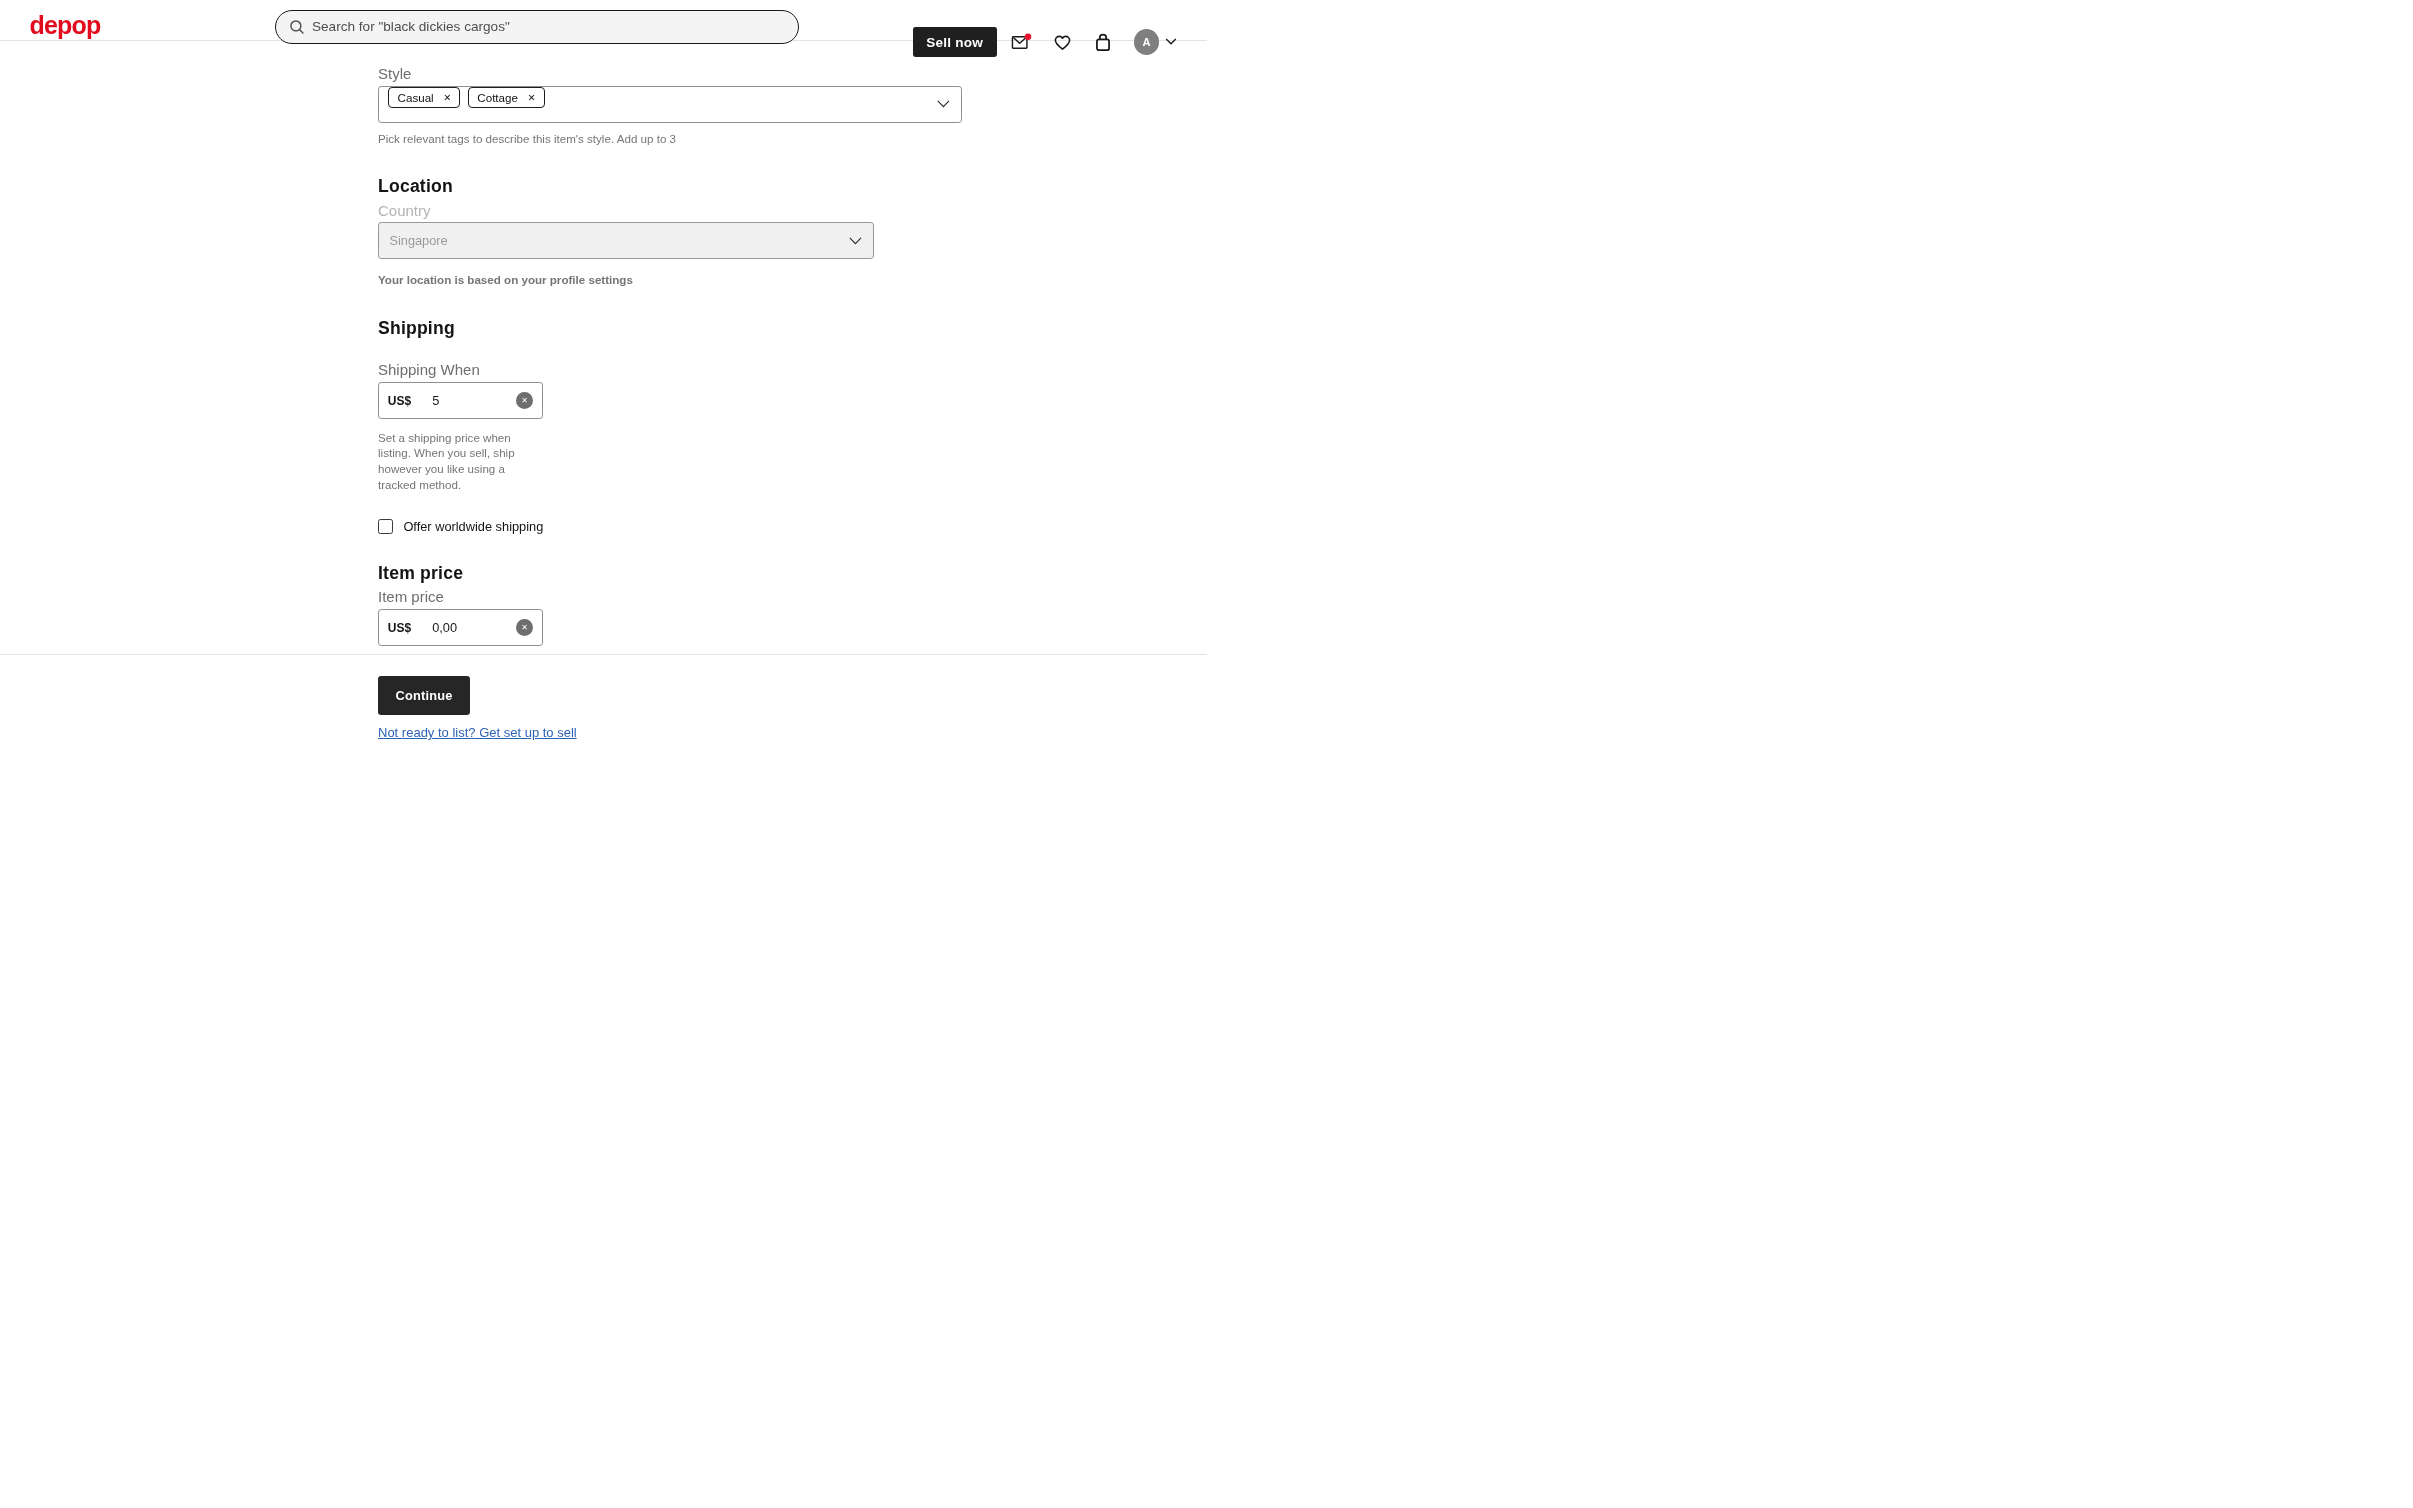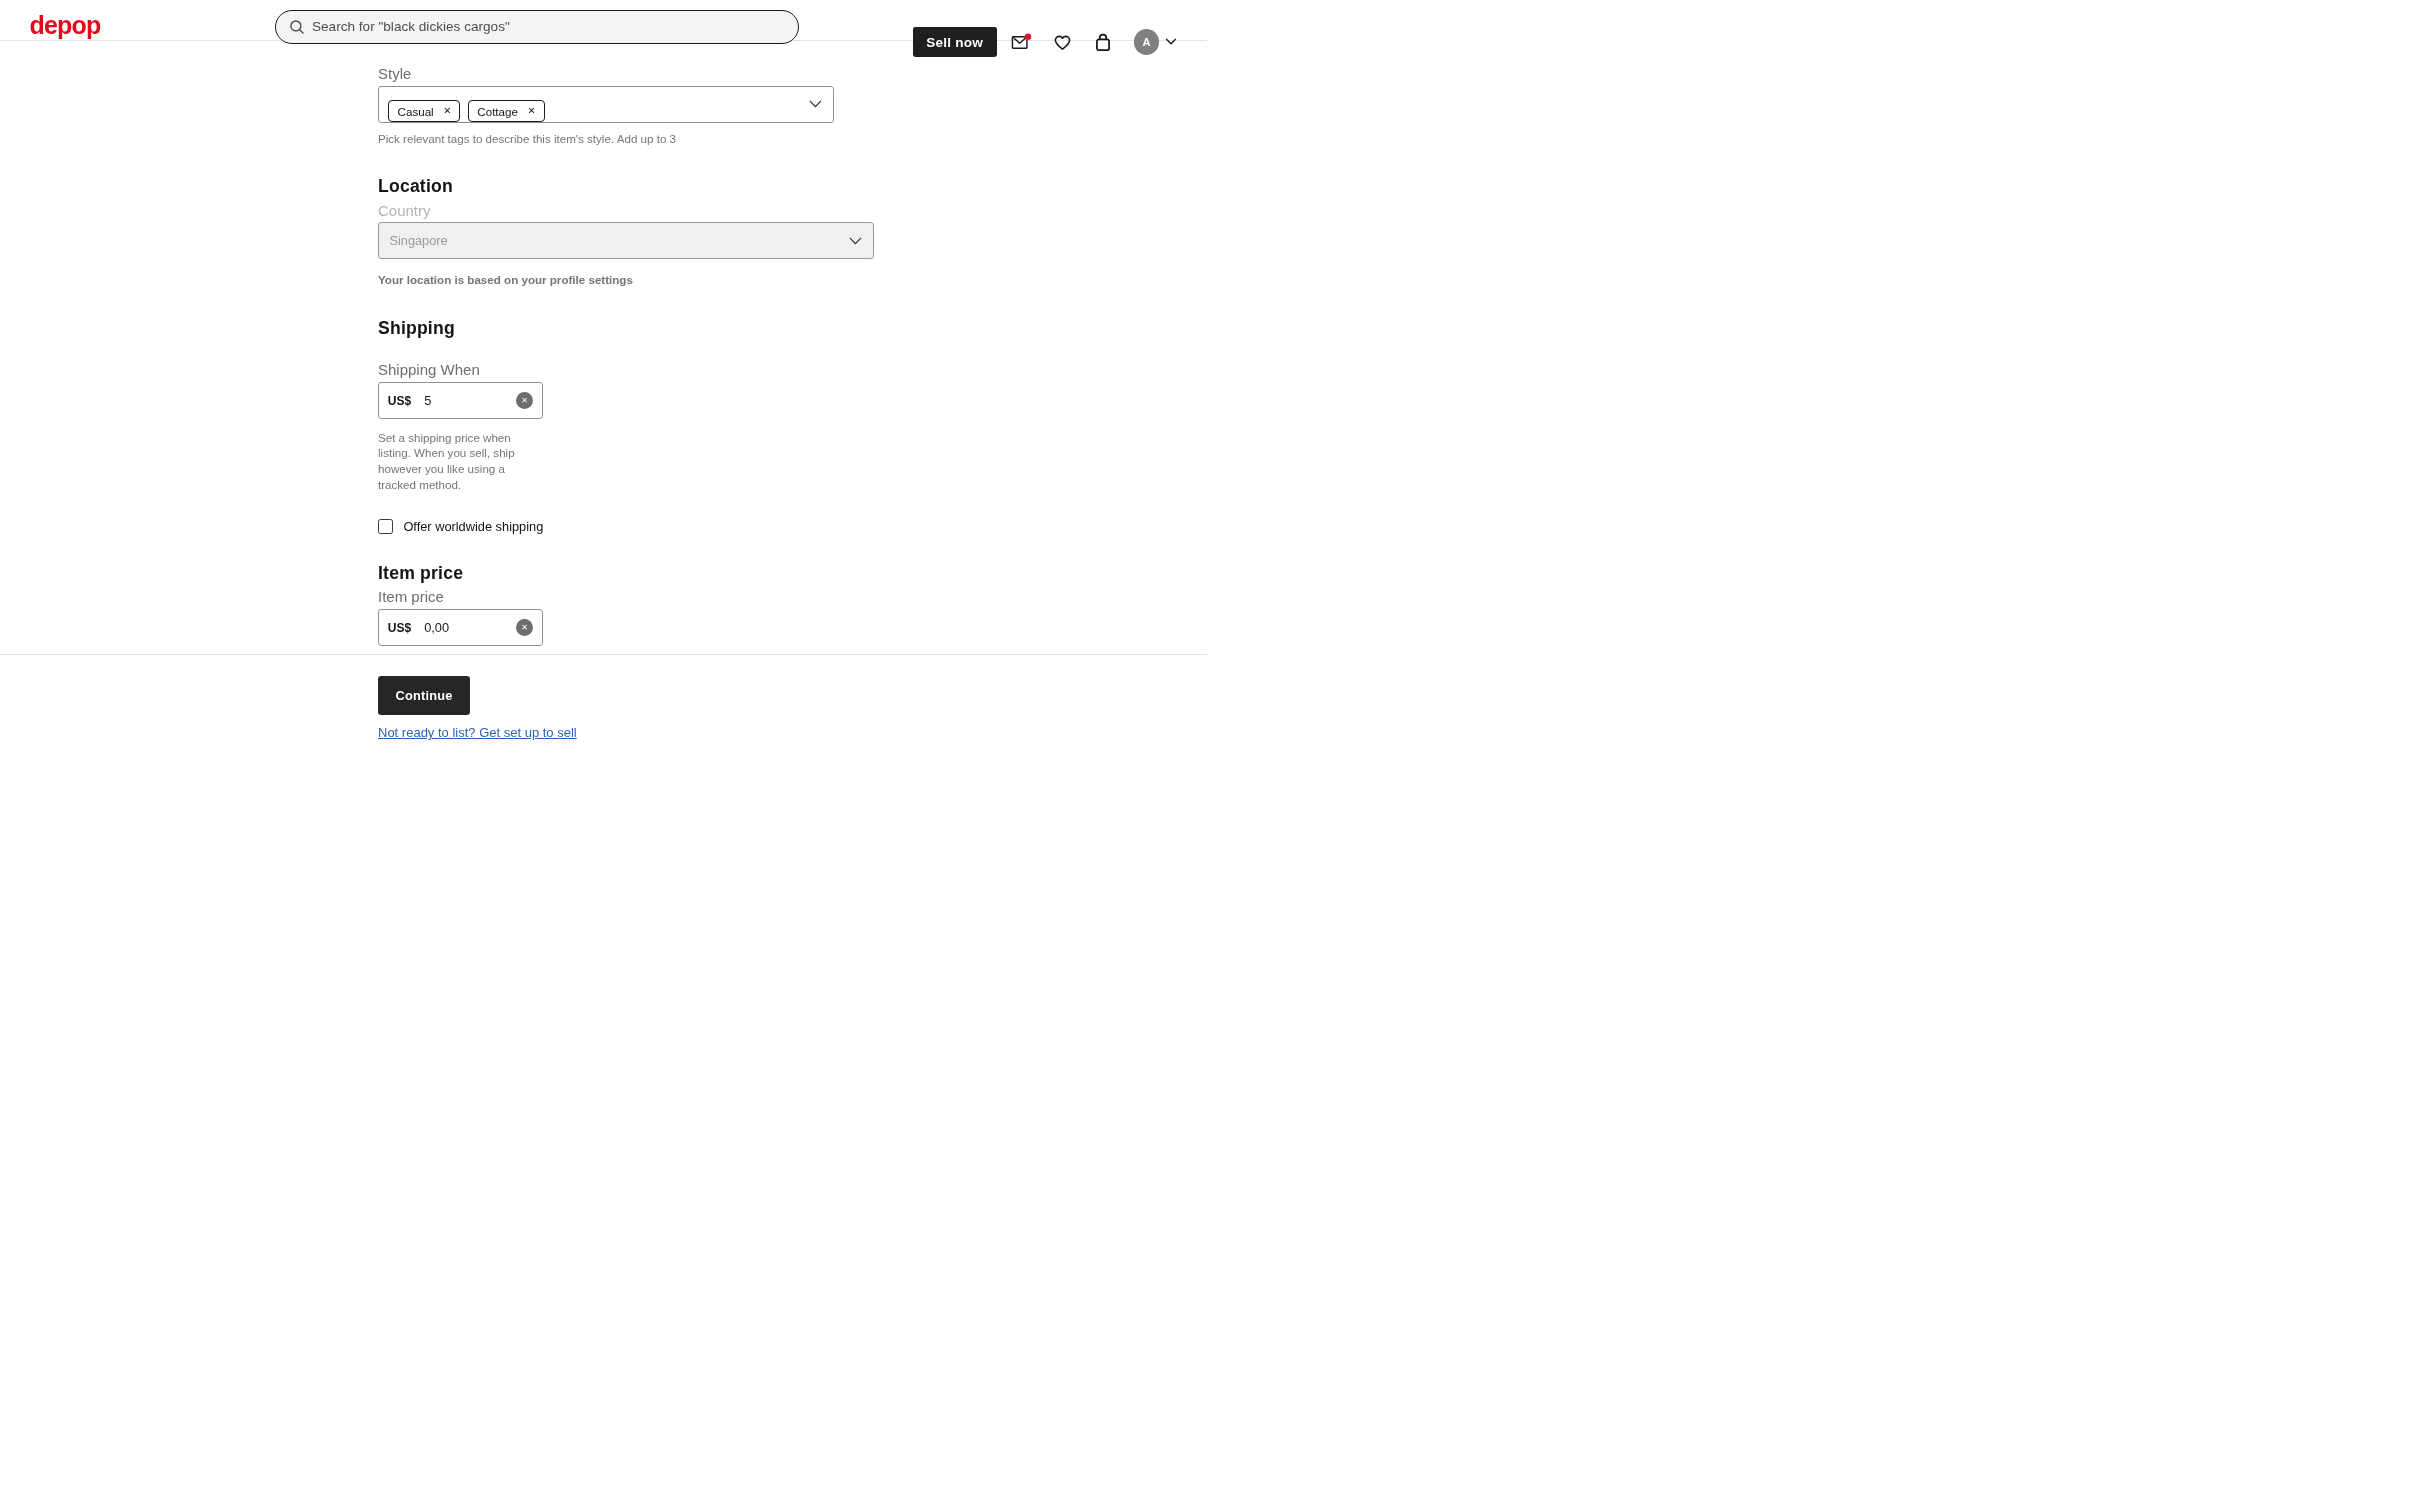--- a/index.html
+++ b/index.html
@@ -65,24 +65,24 @@
   main { position: absolute; top: 52px; left: 378px; width: 496px; }
 
   .field-label { font-size: 15px; color: #6e6e6e; }
   .field-label.dim { color: #b4b4b4; }
   .helper { font-size: 11.6px; color: #757575; line-height: 1.35; }
   h2 { font-size: 17.6px; font-weight: bold; color: #141414; letter-spacing: 0.2px; }
 
   .style-label { margin-top: 12.8px; }
   .style-box {
     position: relative; margin-top: 4px;
-    width: 456px; height: 37px;
+    width: 584px; height: 37px;
     border: 0.8px solid #8f8f8f; border-radius: 3.2px;
     background: #fff;
-    display: flex; align-items: flex-end;
+    display: flex; align-items: flex-start;
     padding: 0 32px 0 8.8px; gap: 7.2px;
     cursor: pointer;
   }
   .chip {
     display: inline-flex; align-items: center; gap: 9.6px;
     border: 1.6px solid #1c1c1c; border-radius: 4px;
     padding: 3.2px 8px 3.2px 8.8px;
     font-size: 11.6px; color: #141414; background: #fff; cursor: pointer;
     white-space: nowrap;
   }
@@ -105,21 +105,21 @@
   .location-helper { margin-top: 13px; font-weight: bold; }
 
   .shipping-heading { margin-top: 30px; }
   .shipprice-label { margin-top: 22.3px; }
   .price-box {
     margin-top: 4px;
     width: 165px; height: 37px;
     border: 0.8px solid #8f8f8f; border-radius: 3.2px;
     background: #fff;
     display: flex; align-items: center;
-    padding: 0 8.8px; gap: 13px;
+    padding: 0 8.8px; gap: 21px;
   }
   .currency { font-size: 12px; font-weight: bold; color: #141414; flex: none; }
   .price-box input {
     flex: 1; min-width: 0;
     border: none; outline: none; background: transparent;
     font-family: inherit; font-size: 12.8px; color: #1a1a1a;
   }
   .clear-btn {
     flex: none; width: 17px; height: 17px; border-radius: 50%;
     background: #6e6e6e; color: #fff; border: none; cursor: pointer;

